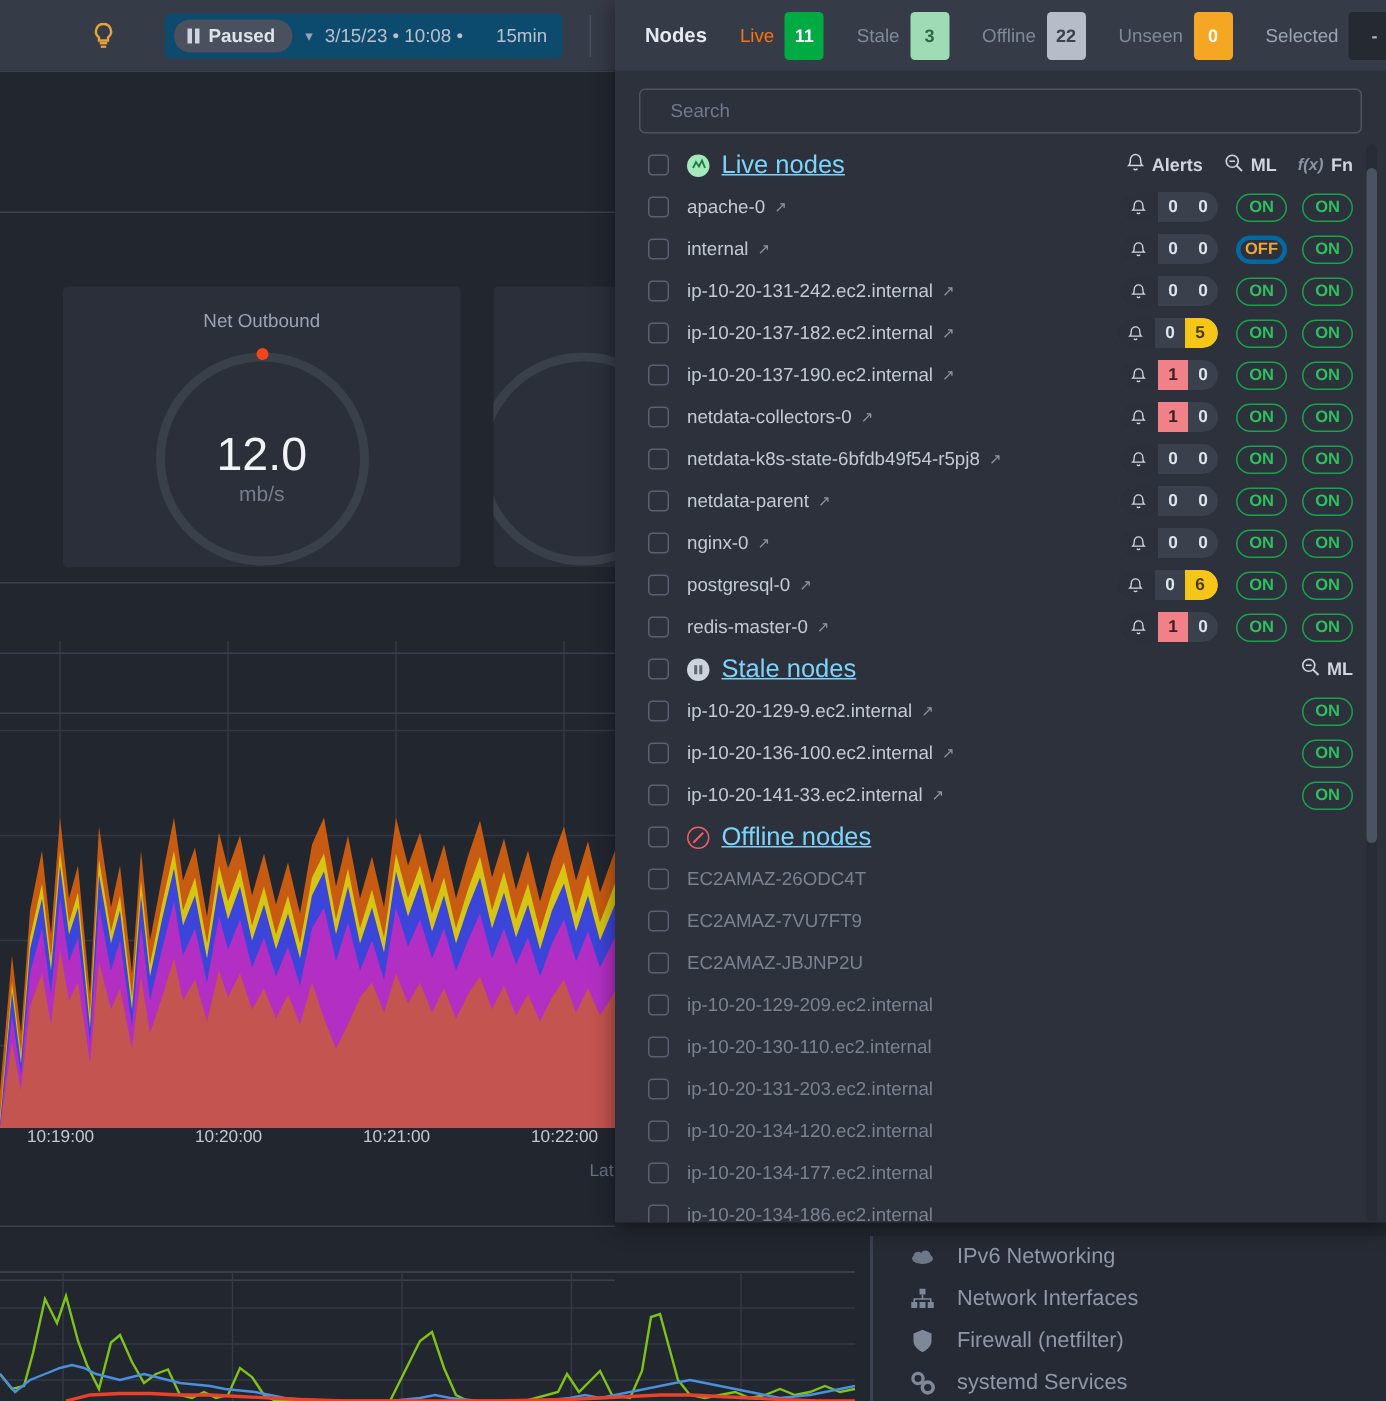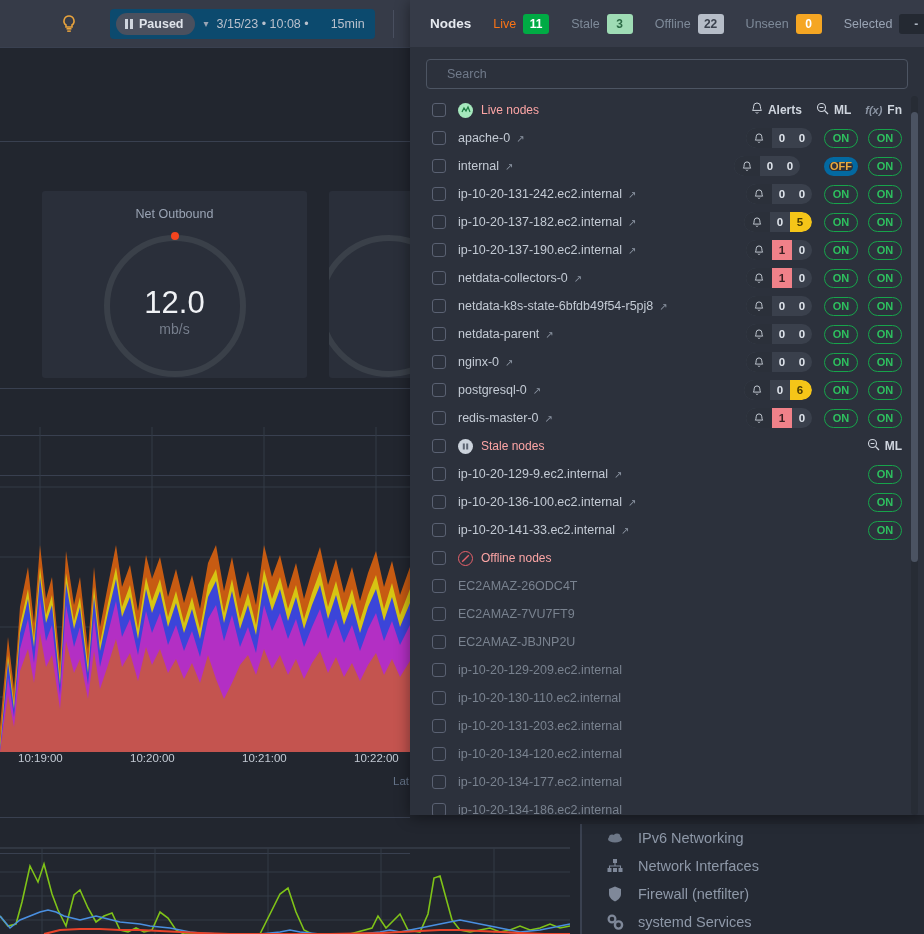--- a/index.html
+++ b/index.html
@@ -75,21 +75,21 @@
     background:#2c313c; box-shadow:0 2px 14px rgba(0,0,0,.45);
   }
   .panel-head {
     height:47px; background:#363b48; display:flex; align-items:center;
     padding-left:20px; gap:0;
   }
   .ph-title { color:#e6e9ef; font-size:13.5px; font-weight:bold; }
   .ph-sep { width:1px; height:18px; background:#4b5160; margin:0 11px; }
   .ph-grp { display:flex; align-items:center; gap:7px; }
   .ph-lbl { font-size:12.5px; }
-  .badge { min-width:26px; height:20px; border-radius:3px; display:flex; align-items:center; justify-content:center; font-size:12px; font-weight:bold; padding:0 6px; }
+  .badge { min-width:26px; height:32px; border-radius:3px; display:flex; align-items:center; justify-content:center; font-size:12px; font-weight:bold; padding:0 6px; }
   .b-live { background:#00ab44; color:#fff; }
   .b-stale { background:#9fdcb5; color:#2b6b45; }
   .b-offline { background:#b6bdc8; color:#3b424e; }
   .b-unseen { background:#f5a623; color:#fff; }
   .b-selected { background:#242932; color:#aeb6c2; min-width:34px; }
   .lbl-live { color:#f97316; } .lbl-stale{color:#7e8a99;} .lbl-offline{color:#7e8a99;}
   .lbl-unseen{color:#7e8a99;} .lbl-selected{color:#9aa4b4;}
 
   .searchwrap { padding:12px 16px 10px 16px; }
   .searchbox {
@@ -102,21 +102,21 @@
   .list { position:absolute; left:0; top:96px; width:514px; height:719px; overflow:hidden; }
   .row { display:flex; align-items:center; height:28px; padding:0 22px 0 22px; }
   .cb {
     width:14px; height:14px; border:1px solid #5a6172; border-radius:3px;
     background:#2c313c; flex:none; margin-right:12px;
   }
   .nodeicon { width:15px; height:15px; border-radius:50%; margin-right:8px; display:flex; align-items:center; justify-content:center; flex:none; }
   .ni-live { background:#a5e8bd; }
   .ni-stale { background:#ccd3dc; }
   .ni-offline { background:#2c313c; border:1.5px solid #e8616a; }
-  .grp-lbl { color:#fca5a5; font-size:12px; }
+  .grp-lbl { color:#7dd3fc; font-size:17px;text-decoration:underline; }
   .node-lbl { color:#c3cad4; font-size:12.5px; white-space:nowrap; }
   .node-lbl.off { color:#79828f; }
   .ext { margin-left:6px; color:#8e97a5; font-size:10px; display:inline-block; }
   .spacer { flex:1 1 auto; }
 
   .hdr-col { display:flex; align-items:center; gap:5px; color:#cfd5de; font-size:12px; font-weight:bold; }
   .hdr-gap { width:14px; }
 
   .alertpill {
     display:flex; align-items:center; height:20px; border-radius:10px;
@@ -124,21 +124,21 @@
   }
   .ap-bell { width:26px; display:flex; align-items:center; justify-content:center; background:#2b303a; height:20px; border-radius:10px 0 0 10px; }
   .ap-num { min-width:20px; text-align:center; font-size:11.5px; font-weight:bold; color:#dfe4eb; height:20px; line-height:20px; }
   .ap-crit.hot { background:#f08189; color:#3a2023; }
   .ap-warn.hot { background:#f5c518; color:#4a3b00; border-radius:0 10px 10px 0; padding-right:2px; min-width:22px; }
   .toggle {
     width:34px; height:19px; border-radius:10px; display:flex; align-items:center;
     justify-content:center; font-size:11px; font-weight:bold; flex:none;
   }
   .t-on { border:1px solid #17a44b; color:#2ec05f; }
-  .t-off { border:5px solid #0369a1; color:#e9a93d;margin-left:12px; }
+  .t-off { border:3px solid #0369a1; color:#e9a93d; }
   .tog-gap { width:10px; }
   .ml-only { margin-left:auto; display:flex; align-items:center; gap:5px; color:#cfd5de; font-size:12px; font-weight:bold; }
 
   .scrollbar { position:absolute; right:6px; top:112px; width:7px; height:450px; background:#4b5362; border-radius:4px; }
   .scrolltrack { position:absolute; right:6px; top:96px; width:7px; height:719px; background:#272c35; border-radius:4px; }
 </style>
 </head>
 <body>
 
 <div class="app">

